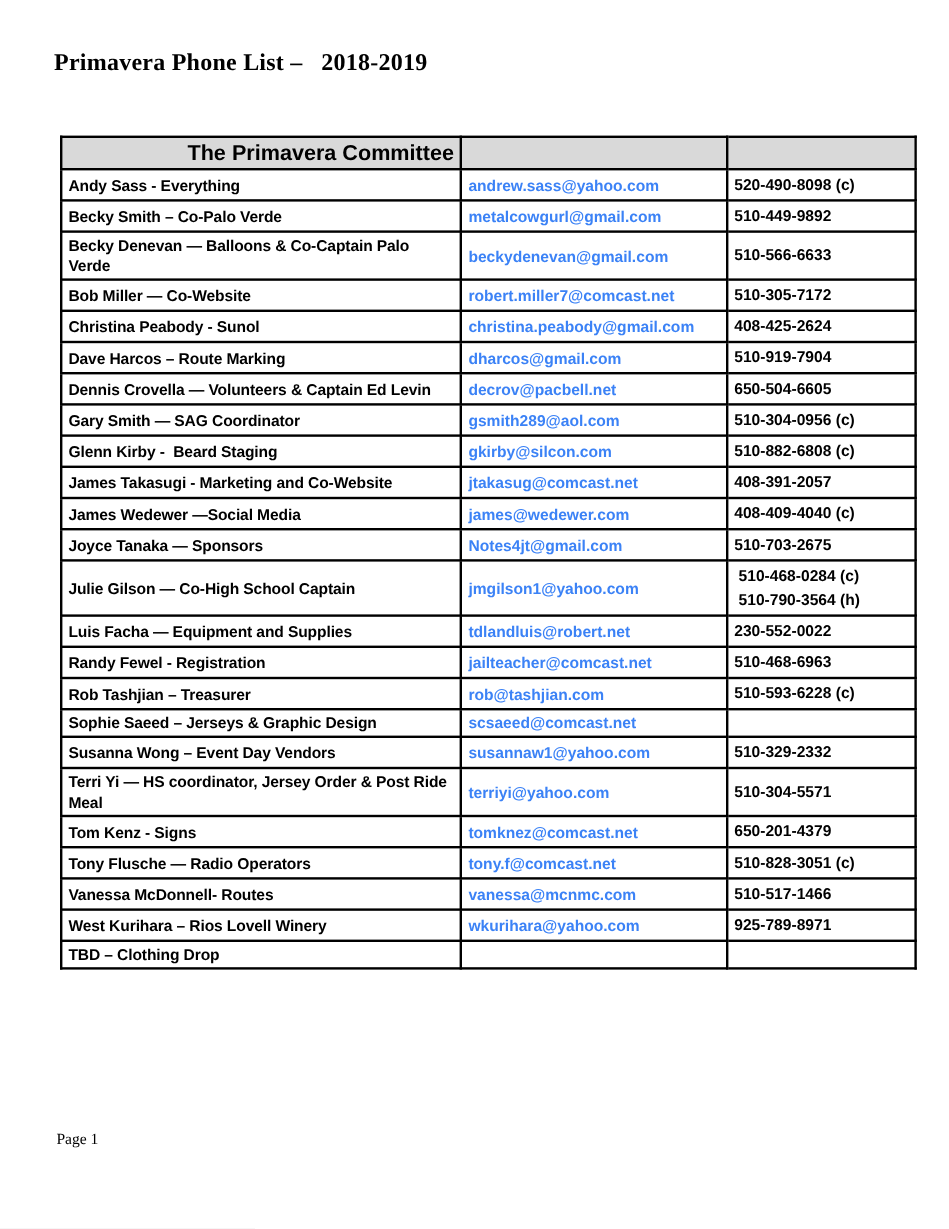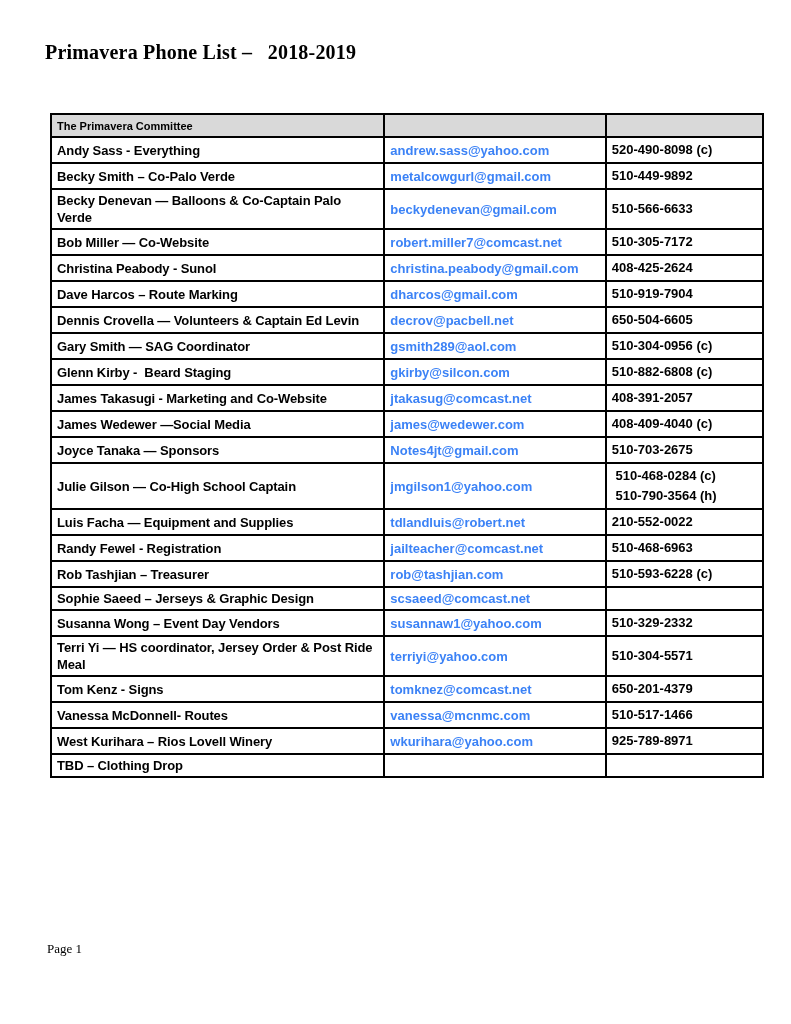--- a/index.html
+++ b/index.html
@@ -43,23 +43,23 @@
     color: #000000;
     padding: 2px 5px;
     vertical-align: middle;
     overflow: hidden;
   }
   th.col-name  { width: 47.5%; }
   th.col-email { width: 31.0%; }
   th.col-phone { width: 21.5%; }
   table.phone-table thead th {
     background: #d9d9d9;
-    text-align: left;
+    text-align: right;
     height: 17px;
-    font-size: 11px;
+    font-size: 18px;
   }
   td.c-name {
     line-height: 17px;
     letter-spacing: -0.1px;
   }
   td.c-email {
     line-height: 17px;
     height: 17px;
   }
   td.c-email .email {
@@ -187,21 +187,21 @@
           <td class="c-email"><span class="email">jmgilson1@yahoo.com</span></td>
           <td class="c-phone">
             <div>&nbsp;510-468-0284 (c)</div>
             <div>&nbsp;510-790-3564 (h)</div>
           </td>
         </tr>
         <tr>
           <td class="c-name">Luis Facha — Equipment and Supplies</td>
           <td class="c-email"><span class="email">tdlandluis@robert.net</span></td>
           <td class="c-phone">
-            <div>210-552-0022</div>
+            <div>230-552-0022</div>
           </td>
         </tr>
         <tr>
           <td class="c-name">Randy Fewel - Registration</td>
           <td class="c-email"><span class="email">jailteacher@comcast.net</span></td>
           <td class="c-phone">
             <div>510-468-6963</div>
           </td>
         </tr>
         <tr>
@@ -231,20 +231,27 @@
           </td>
         </tr>
         <tr>
           <td class="c-name">Tom Kenz - Signs</td>
           <td class="c-email"><span class="email">tomknez@comcast.net</span></td>
           <td class="c-phone">
             <div>650-201-4379</div>
           </td>
         </tr>
         <tr>
+          <td class="c-name">Tony Flusche — Radio Operators</td>
+          <td class="c-email"><span class="email">tony.f@comcast.net</span></td>
+          <td class="c-phone">
+            <div>510-828-3051 (c)</div>
+          </td>
+        </tr>
+        <tr>
           <td class="c-name">Vanessa McDonnell- Routes</td>
           <td class="c-email"><span class="email">vanessa@mcnmc.com</span></td>
           <td class="c-phone">
             <div>510-517-1466</div>
           </td>
         </tr>
         <tr>
           <td class="c-name">West Kurihara – Rios Lovell Winery</td>
           <td class="c-email"><span class="email">wkurihara@yahoo.com</span></td>
           <td class="c-phone">

